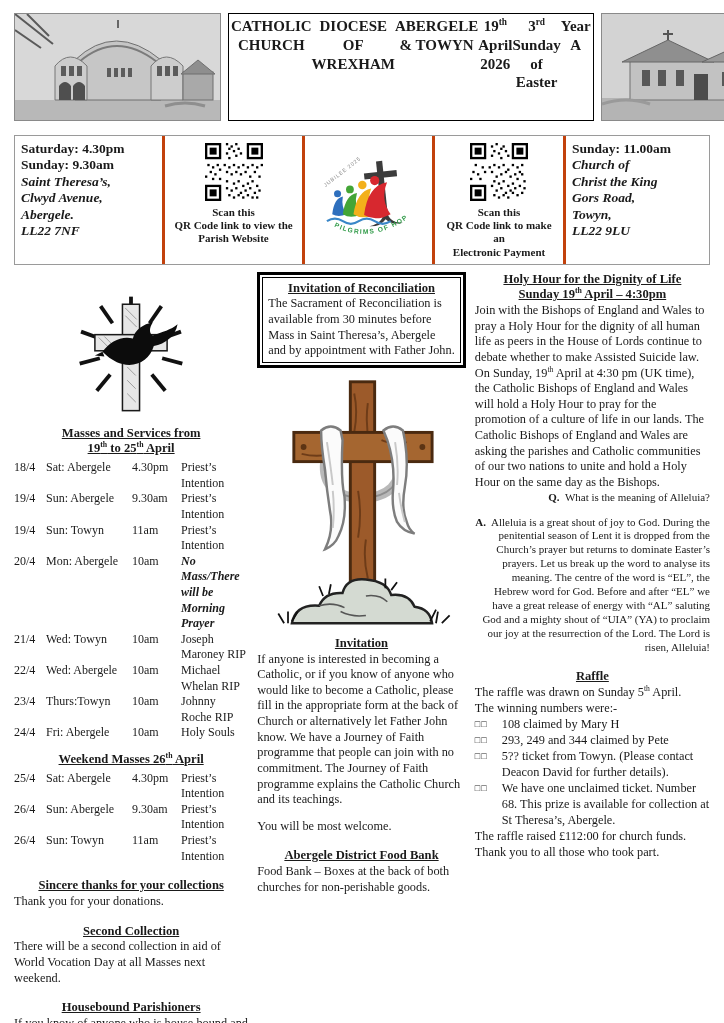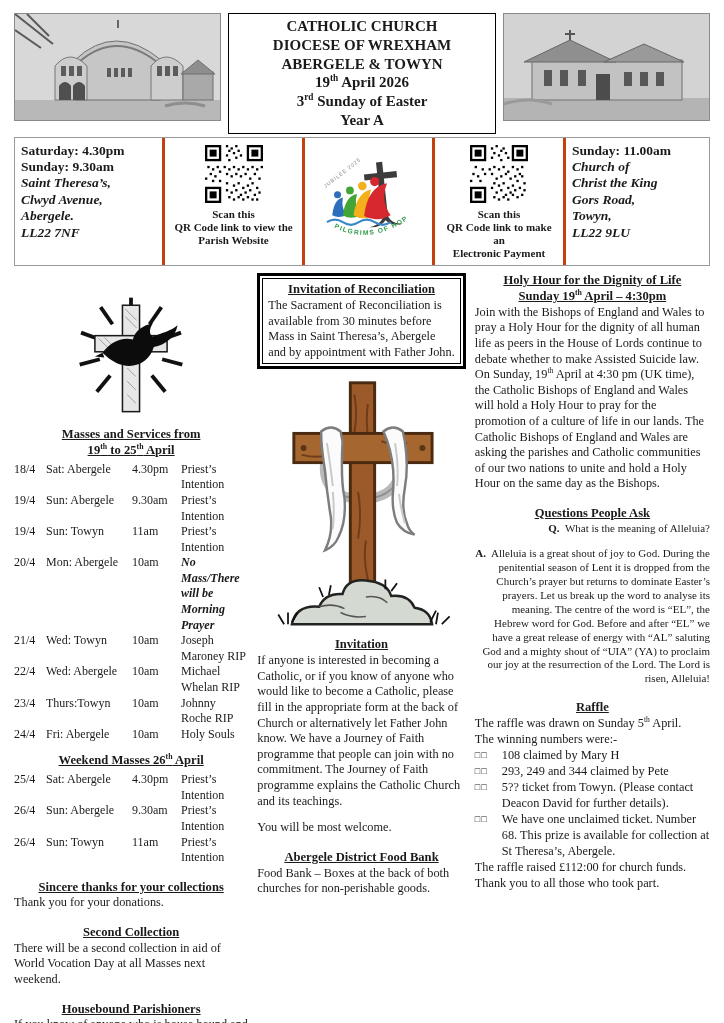--- a/index.html
+++ b/index.html
@@ -8,25 +8,25 @@
   .b{font-weight:bold;}
   .i{font-style:italic;font-weight:bold;}
   .bi{font-weight:bold;font-style:italic;}
   .pre{white-space:pre-line;}
   sup{font-size:0.62em;vertical-align:super;line-height:0;}
 
   
   .hdr{display:flex;gap:7px;align-items:stretch;}
   .photo{width:205px;height:106px;border:1px solid #8a8a8a;background:#dcdcdc;flex:0 0 auto;}
   .photo svg{display:block;width:100%;height:100%;}
-  .titlebox{flex:1;border:1px solid #000;padding:3px 2px;display:flex;flex-direction:column;justify-content:center;}
+  .titlebox{flex:1;border:1px solid #000;padding:3px 2px;display:flex;justify-content:center;}
   .titlebox div{font-weight:bold;font-size:15px;line-height:1.25;text-align:center;}
 
   
-  .strip{margin-top:3px;display:flex;border:1px solid #9a9a9a;}
+  .strip{margin-top:14px;display:flex;border:1px solid #9a9a9a;}
   .cell{border-left:3px solid #c2410c;padding:5px 6px;box-sizing:border-box;}
   .cell:first-child{border-left:none;}
   .c-left{width:147px;font-size:13.5px;line-height:1.22;}
   .c-qr1{width:140px;text-align:center;}
   .c-logo{width:130px;display:flex;align-items:center;justify-content:center;}
   .c-qr2{width:131px;text-align:center;}
   .c-right{flex:1;font-size:13.5px;line-height:1.22;}
   .qrimg{width:58px;height:58px;margin:2px auto 1px;}
   .qrcap{font-weight:bold;font-size:11px;line-height:1.2;font-family:Liberation Serif, serif;}
 
@@ -462,21 +462,20 @@
 
       <div class="h mt2">Abergele District Food Bank</div>
       <div class="p">Food Bank – Boxes at the back of both churches for non-perishable goods.</div>
     </div>
 
     <div class="col-r">
       <div class="h">Holy Hour for the Dignity of Life</div>
       <div class="h">Sunday 19<sup>th</sup> April – 4:30pm</div>
       <div class="p">Join with the Bishops of England and Wales to pray a Holy Hour for the dignity of all human life as peers in the House of Lords continue to debate whether to make Assisted Suicide law. On Sunday, 19<sup>th</sup> April at 4:30 pm (UK time), the Catholic Bishops of England and Wales will hold a Holy Hour to pray for the promotion of a culture of life in our lands. The Catholic Bishops of England and Wales are asking the parishes and Catholic communities of our two nations to unite and hold a Holy Hour on the same day as the Bishops.</div>
 
-      <div class="h mt2">Questions People Ask</div>
       <div class="qa"><span class="b">Q.</span>&nbsp; <span>What is the meaning of  Alleluia?</span></div>
       <div class="qa mt"><span class="b">A.</span>&nbsp; <span>Alleluia is a great shout of joy to God. During the penitential season of Lent it is dropped from the Church’s prayer but returns to dominate Easter’s prayers.  Let us break up the word to analyse its meaning.  The centre of the word is “EL”, the Hebrew word for God. Before and after “EL”  we have a great release of energy with “AL” saluting God and a mighty shout of “UIA” (YA)  to proclaim our joy at the resurrection of the Lord.  The Lord is risen, Alleluia!</span></div>
 
       <div class="h mt2">Raffle</div>
       <div class="raf">The raffle was drawn on Sunday 5<sup>th</sup> April.</div>
       <div class="raf">The winning numbers were:-</div>
       <div class="raf rli">
           <span class="bx">□□</span>
           <span class="tx">108 claimed by Mary H</span>
         </div>

